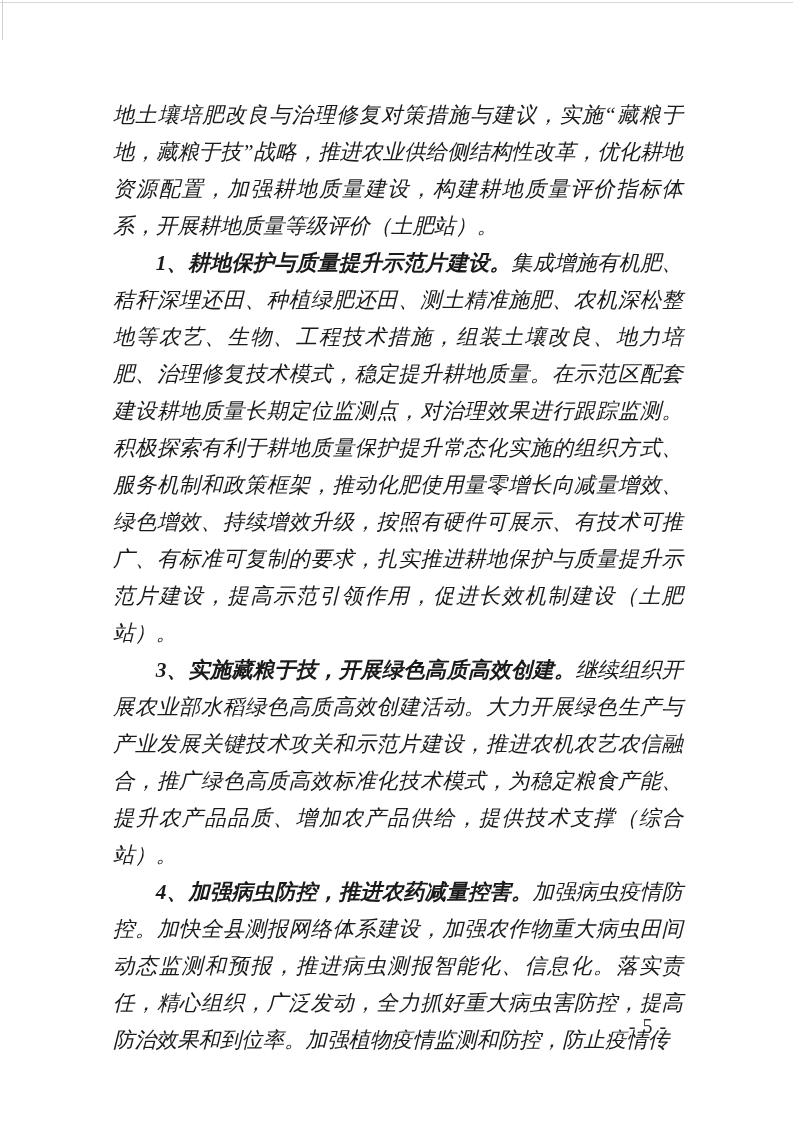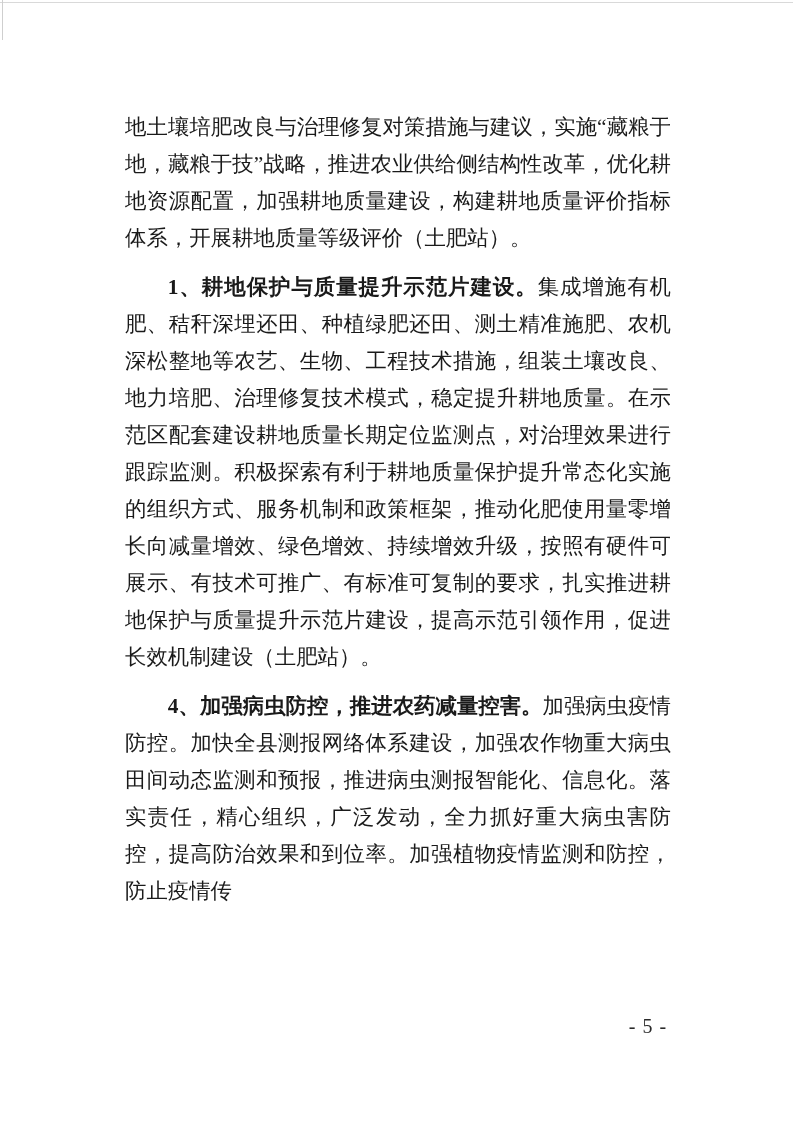--- a/index.html
+++ b/index.html
@@ -37,22 +37,23 @@
     top: 97px;
     width: 570px;
     font-size: 21.4px;
     line-height: 37px;
     color: #1a1a1a;
     text-align: justify;
     text-justify: inter-character;
     word-break: break-all;
   }
   .para {
-    margin: 12px;
+    margin: 0;
     padding: 0;
+    font-style: italic;
   }
   .para.indent {
     text-indent: 2em;
   }
   .seg.bold {
     font-weight: bold;
   }
   .page-number {
     position: absolute;
     left: 600px;
@@ -68,17 +69,18 @@
 </head>
 <body>
 
 <div class="page">
   <div class="scan-edge-top"></div>
   <div class="scan-edge-left"></div>
 
   <div class="doc-body">
       <p class="para"><span class="seg">地土壤培肥改良与治理修复对策措施与建议，实施“藏粮于地，藏粮于技”战略，推进农业供给侧结构性改革，优化耕地资源配置，加强耕地质量建设，构建耕地质量评价指标体系，开展耕地质量等级评价（土肥站）。</span></p>
       <p class="para indent"><span class="seg bold">1、耕地保护与质量提升示范片建设。</span><span class="seg">集成增施有机肥、秸秆深埋还田、种植绿肥还田、测土精准施肥、农机深松整地等农艺、生物、工程技术措施，组装土壤改良、地力培肥、治理修复技术模式，稳定提升耕地质量。在示范区配套建设耕地质量长期定位监测点，对治理效果进行跟踪监测。积极探索有利于耕地质量保护提升常态化实施的组织方式、服务机制和政策框架，推动化肥使用量零增长向减量增效、绿色增效、持续增效升级，按照有硬件可展示、有技术可推广、有标准可复制的要求，扎实推进耕地保护与质量提升示范片建设，提高示范引领作用，促进长效机制建设（土肥站）。</span></p>
+      <p class="para indent"><span class="seg bold">3、实施藏粮于技，开展绿色高质高效创建。</span><span class="seg">继续组织开展农业部水稻绿色高质高效创建活动。大力开展绿色生产与产业发展关键技术攻关和示范片建设，推进农机农艺农信融合，推广绿色高质高效标准化技术模式，为稳定粮食产能、提升农产品品质、增加农产品供给，提供技术支撑（综合站）。</span></p>
       <p class="para indent"><span class="seg bold">4、加强病虫防控，推进农药减量控害。</span><span class="seg">加强病虫疫情防控。加快全县测报网络体系建设，加强农作物重大病虫田间动态监测和预报，推进病虫测报智能化、信息化。落实责任，精心组织，广泛发动，全力抓好重大病虫害防控，提高防治效果和到位率。加强植物疫情监测和防控，防止疫情传</span></p>
     </div>
 
   <div class="page-number">- 5 -</div>
 </div>
 
 </body></html>

